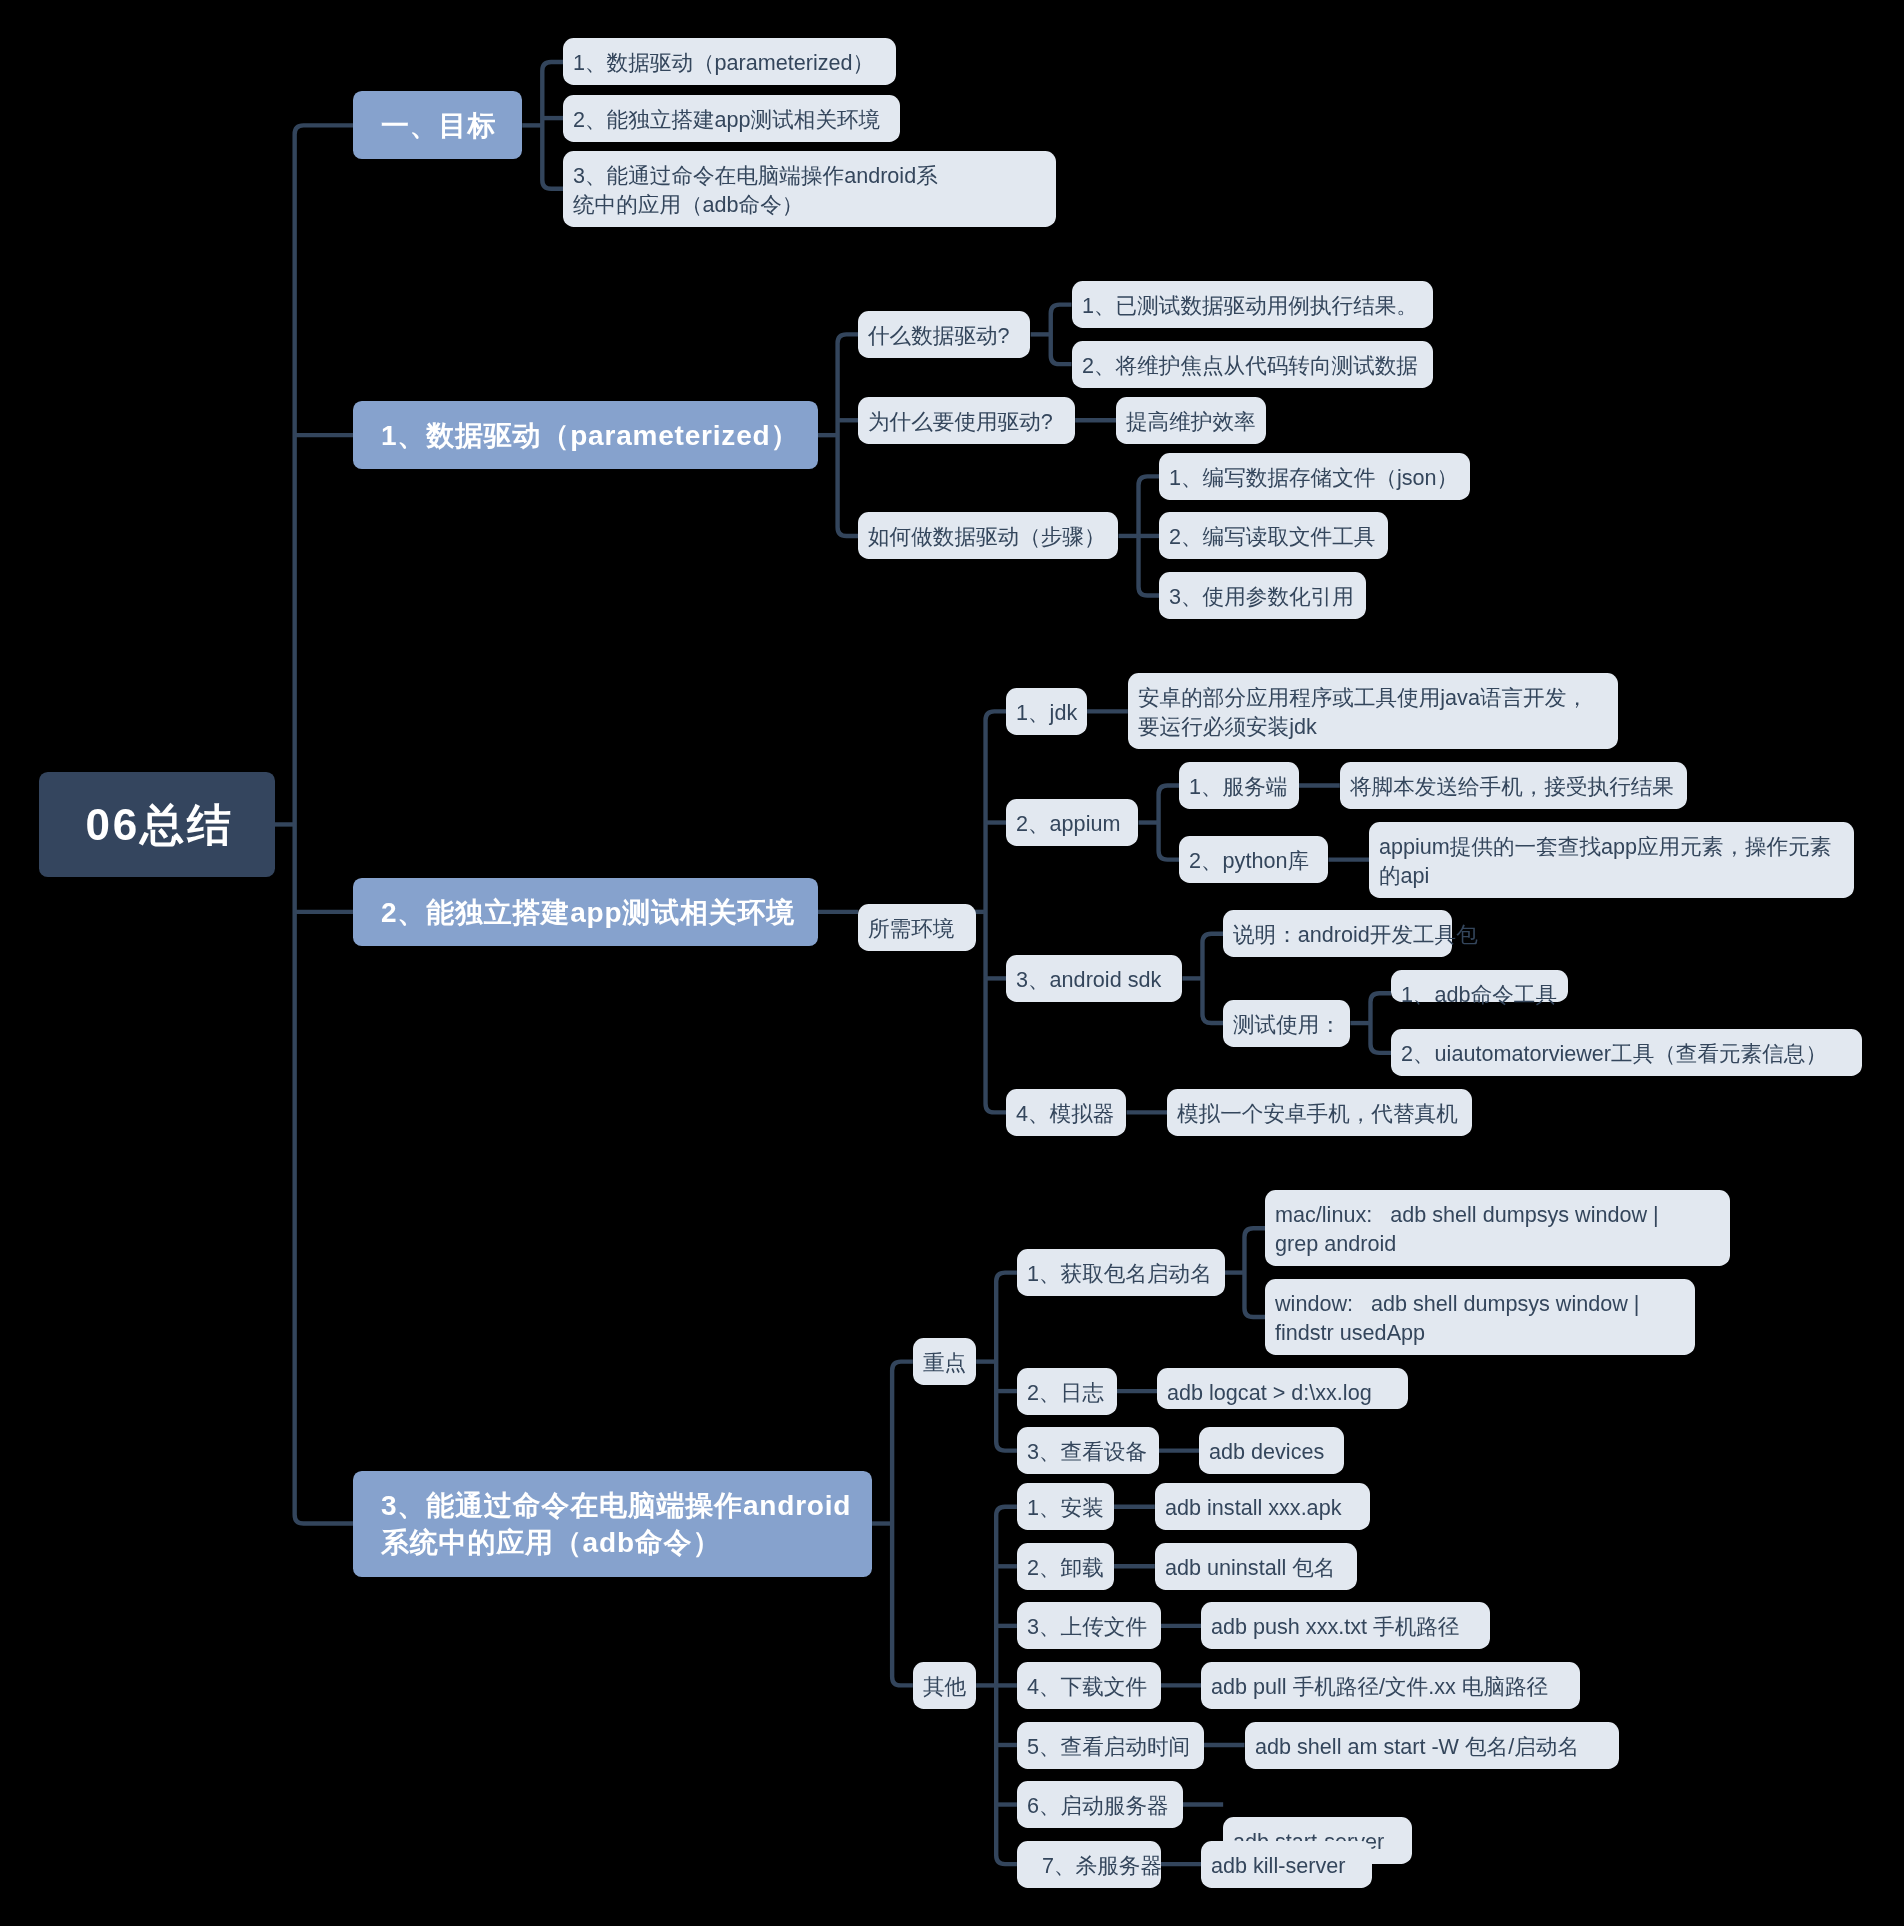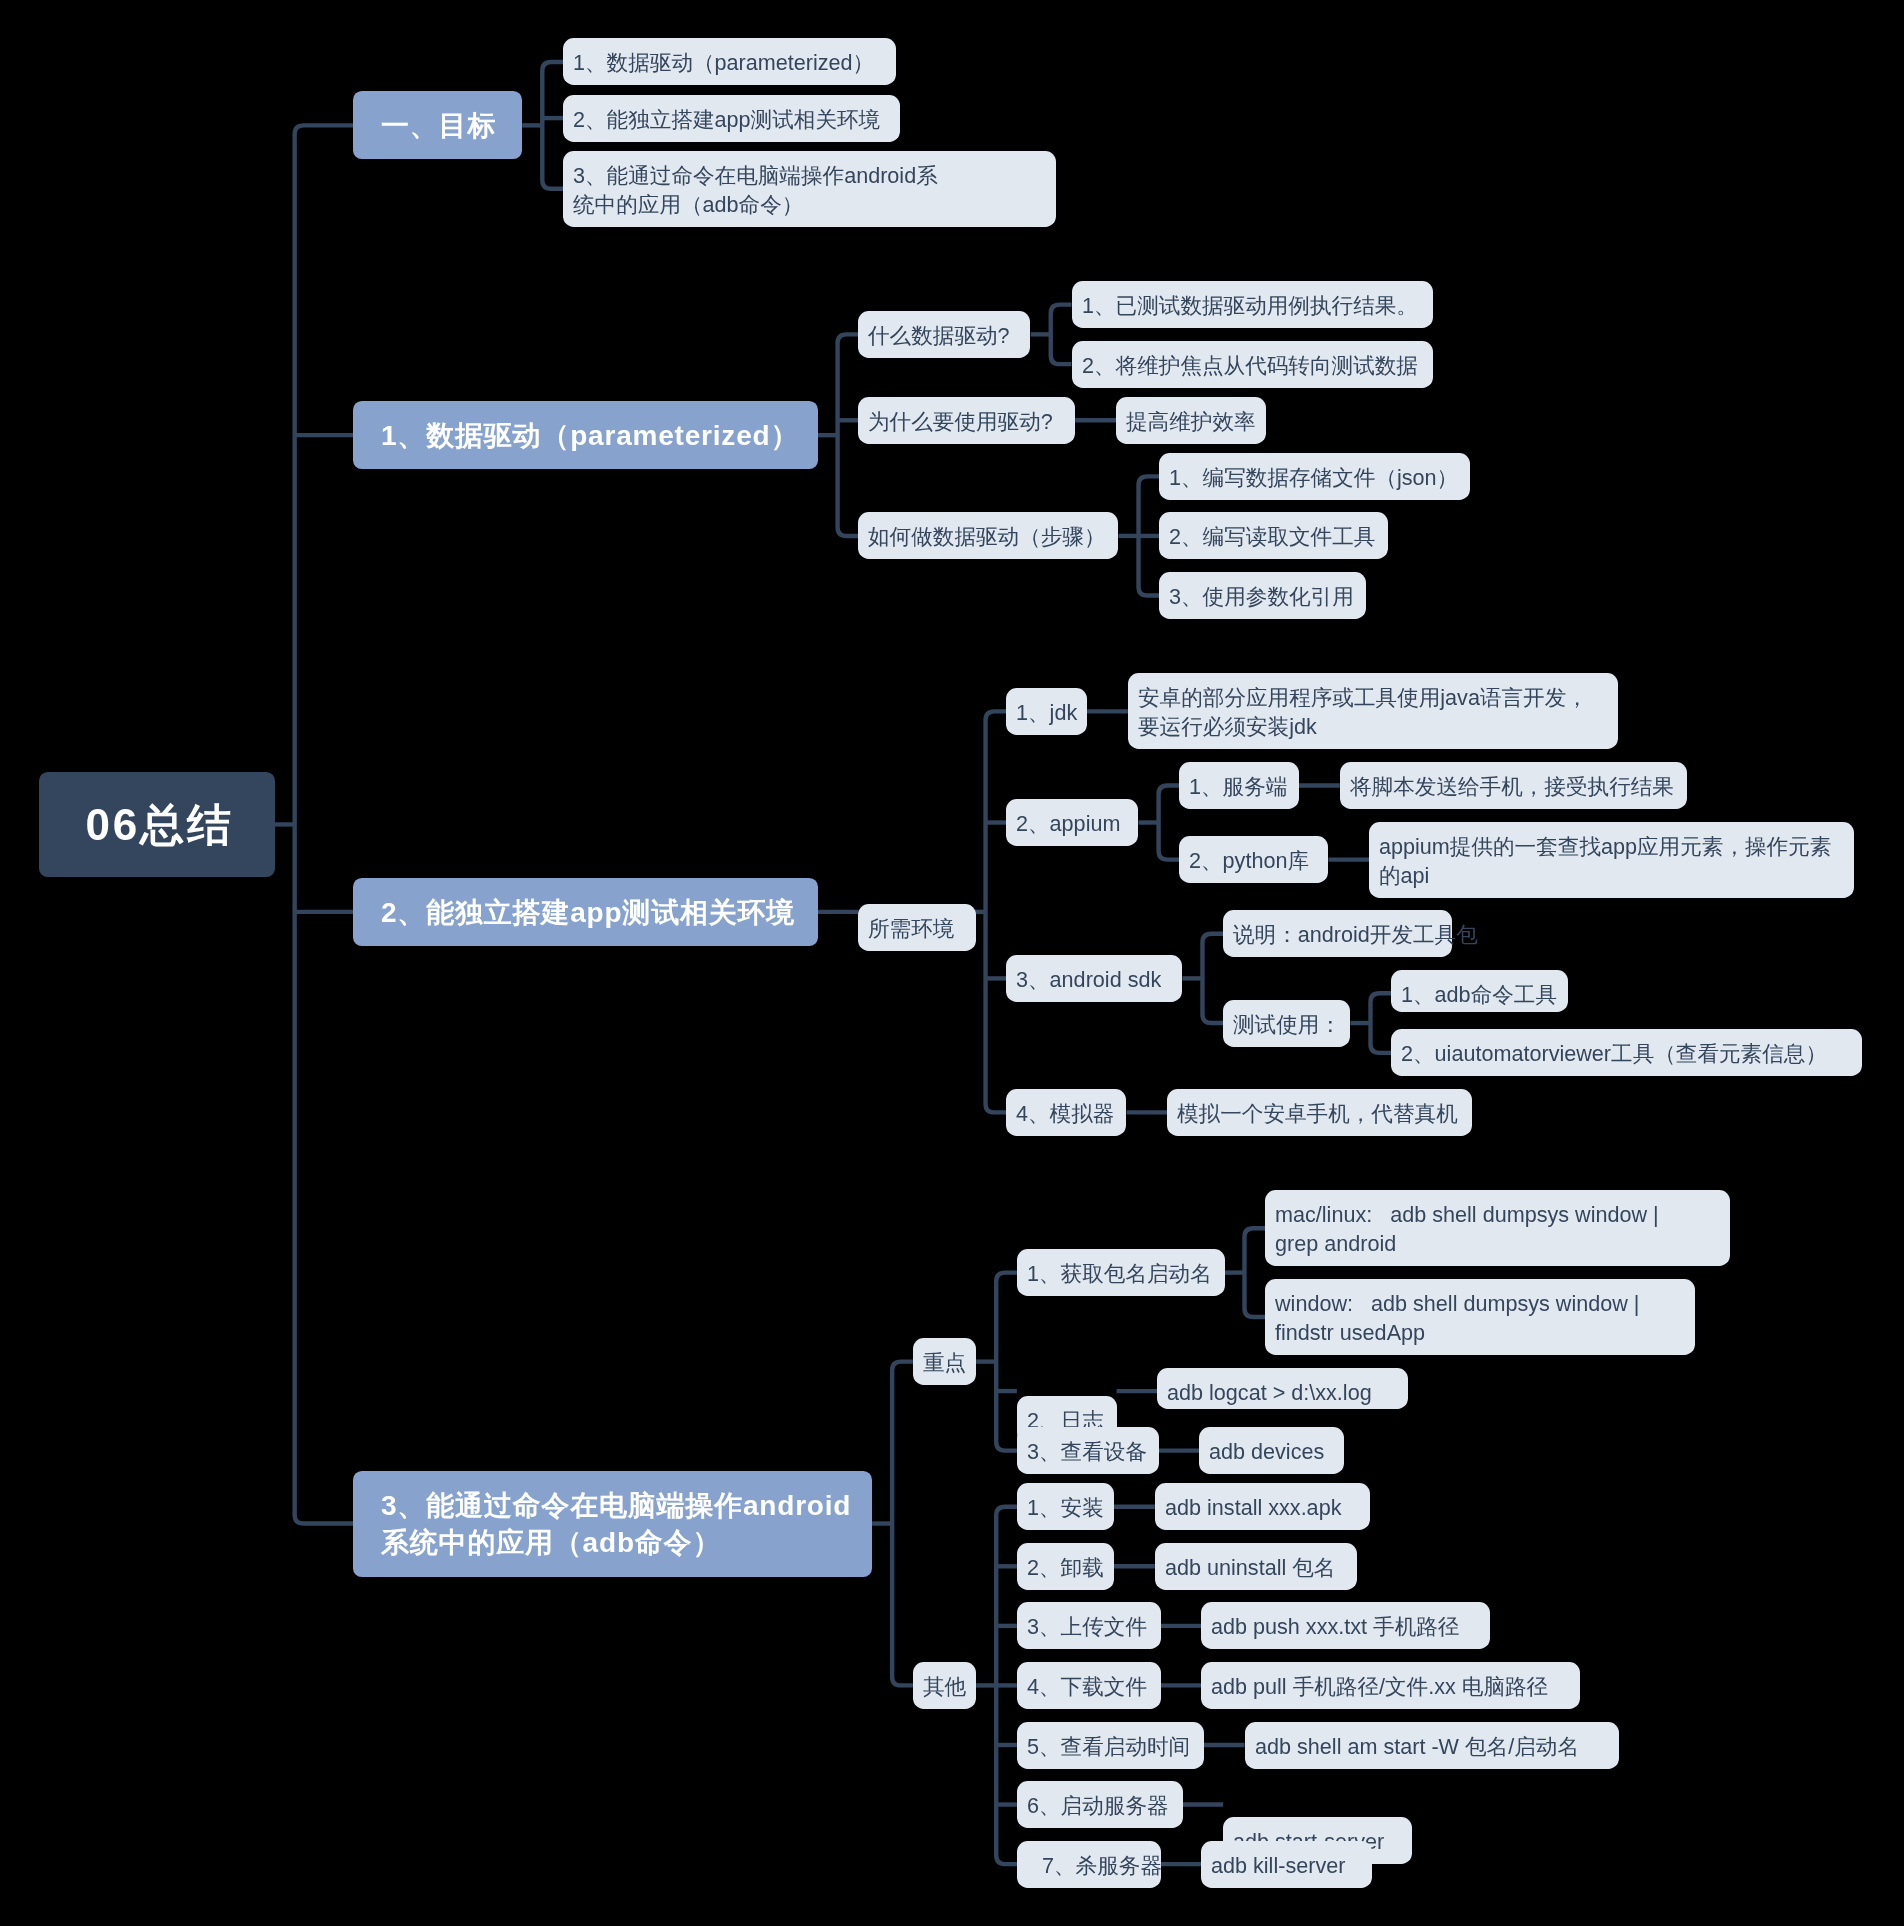--- a/index.html
+++ b/index.html
@@ -101,33 +101,33 @@
 要运行必须安装jdk</div>
     <div class="node n-topic" style="left: 1006px; top: 799px; width: 132px; height: 47px;">2、appium</div>
     <div class="node n-topic" style="left: 1179px; top: 762px; width: 120px; height: 47px;">1、服务端</div>
     <div class="node n-topic" style="left: 1340px; top: 762px; width: 347px; height: 47px;">将脚本发送给手机，接受执行结果</div>
     <div class="node n-topic" style="left: 1179px; top: 836px; width: 149px; height: 47px;">2、python库</div>
     <div class="node n-topic" style="left: 1369px; top: 822px; width: 485px; height: 76px;">appium提供的一套查找app应用元素，操作元素
 的api</div>
     <div class="node n-topic" style="left: 1006px; top: 955px; width: 176px; height: 47px;">3、android sdk</div>
     <div class="node n-topic" style="left: 1223px; top: 910px; width: 229px; height: 47px;">说明：android开发工具包</div>
     <div class="node n-topic" style="left: 1223px; top: 1000px; width: 127px; height: 47px;">测试使用：</div>
-    <div class="node n-topic" style="left: 1391px; top: 970px; width: 177px; height: 42px;">1、adb命令工具</div>
+    <div class="node n-topic" style="left: 1391px; top: 970px; width: 177px; height: 32px;">1、adb命令工具</div>
     <div class="node n-topic" style="left: 1391px; top: 1029px; width: 471px; height: 47px;">2、uiautomatorviewer工具（查看元素信息）</div>
     <div class="node n-topic" style="left: 1006px; top: 1089px; width: 120px; height: 47px;">4、模拟器</div>
     <div class="node n-topic" style="left: 1167px; top: 1089px; width: 305px; height: 47px;">模拟一个安卓手机，代替真机</div>
     <div class="node n-branch" style="left: 353px; top: 1471px; width: 519px; height: 106px;">3、能通过命令在电脑端操作android
 系统中的应用（adb命令）</div>
     <div class="node n-topic" style="left: 913px; top: 1338px; width: 63px; height: 47px;">重点</div>
     <div class="node n-topic" style="left: 1017px; top: 1249px; width: 208px; height: 47px;">1、获取包名启动名</div>
     <div class="node n-topic" style="left: 1265px; top: 1190px; width: 465px; height: 76px;">mac/linux:   adb shell dumpsys window |
 grep android</div>
     <div class="node n-topic" style="left: 1265px; top: 1279px; width: 430px; height: 76px;">window:   adb shell dumpsys window |
 findstr usedApp</div>
-    <div class="node n-topic" style="left: 1017px; top: 1368px; width: 100px; height: 47px; margin-top: 28px;">2、日志</div>
+    <div class="node n-topic" style="left: 1017px; top: 1368px; width: 100px; height: 47px;">2、日志</div>
     <div class="node n-topic" style="left: 1157px; top: 1368px; width: 251px; height: 41px;">adb logcat &gt; d:\xx.log</div>
     <div class="node n-topic" style="left: 1017px; top: 1427px; width: 142px; height: 47px;">3、查看设备</div>
     <div class="node n-topic" style="left: 1199px; top: 1427px; width: 145px; height: 47px;">adb devices</div>
     <div class="node n-topic" style="left: 913px; top: 1662px; width: 63px; height: 47px;">其他</div>
     <div class="node n-topic" style="left: 1017px; top: 1483px; width: 97px; height: 47px;">1、安装</div>
     <div class="node n-topic" style="left: 1155px; top: 1483px; width: 215px; height: 47px;">adb install xxx.apk</div>
     <div class="node n-topic" style="left: 1017px; top: 1543px; width: 97px; height: 47px;">2、卸载</div>
     <div class="node n-topic" style="left: 1155px; top: 1543px; width: 202px; height: 47px;">adb uninstall 包名</div>
     <div class="node n-topic" style="left: 1017px; top: 1602px; width: 144px; height: 47px;">3、上传文件</div>
     <div class="node n-topic" style="left: 1201px; top: 1602px; width: 289px; height: 47px;">adb push xxx.txt 手机路径</div>

